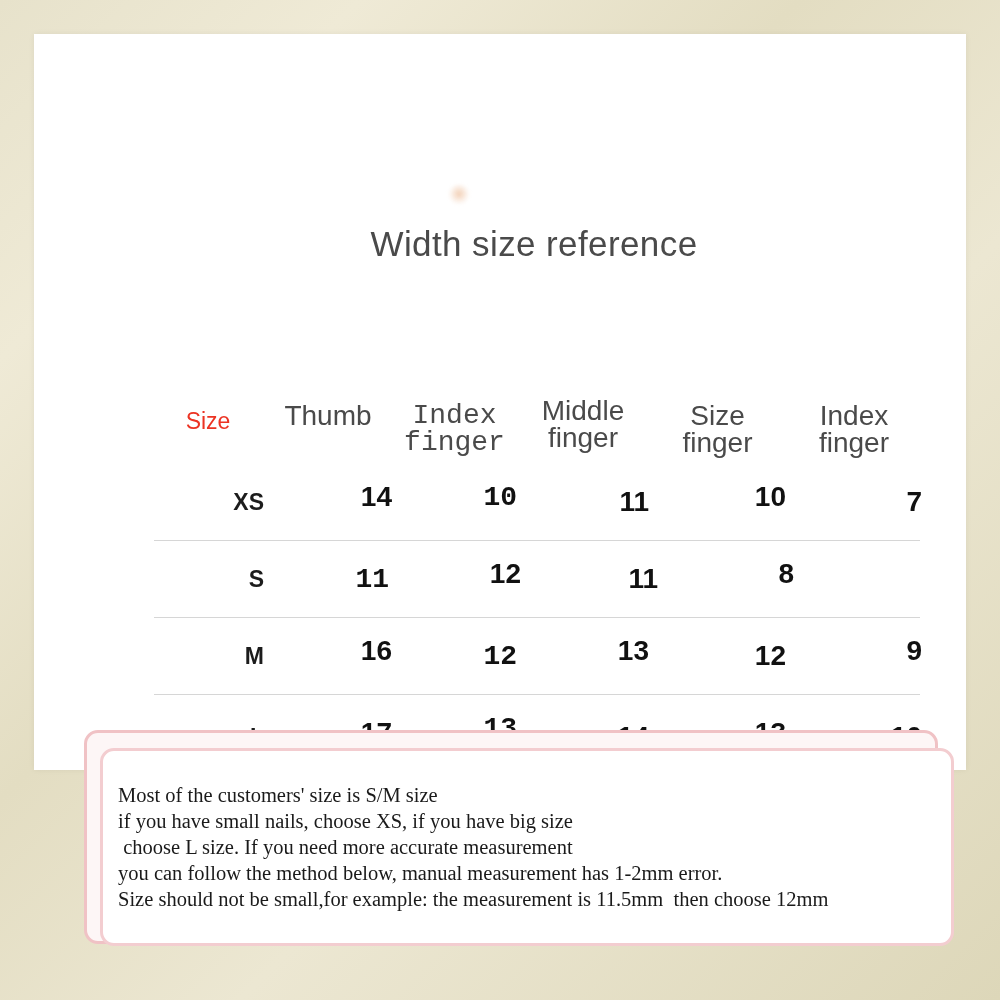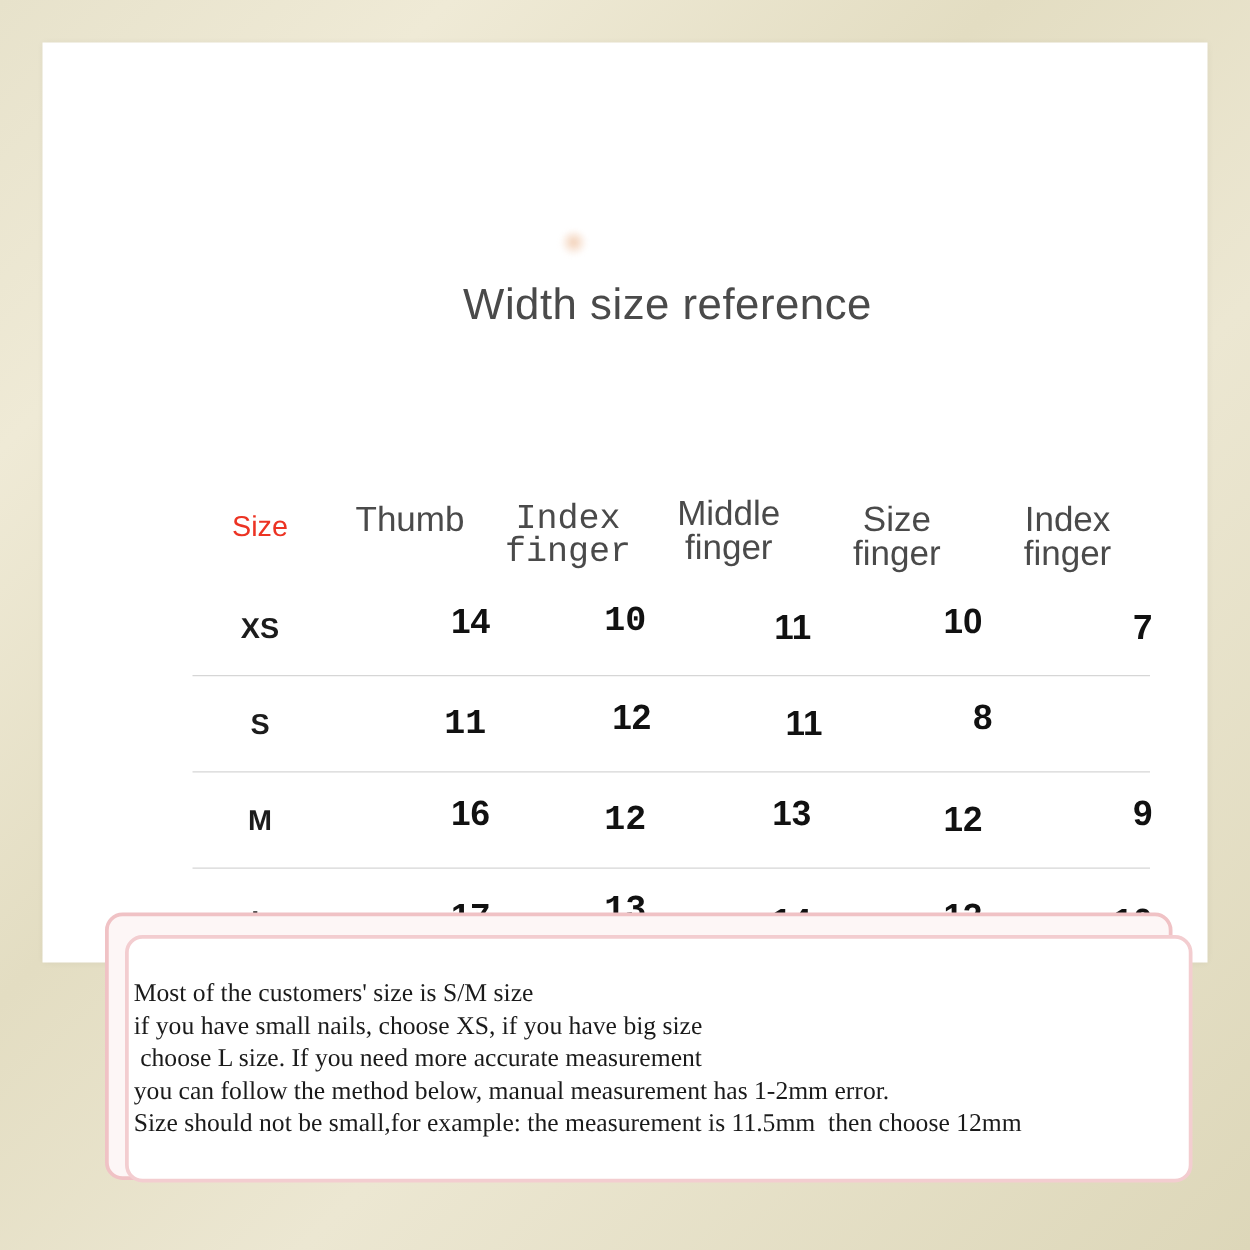--- a/index.html
+++ b/index.html
@@ -94,20 +94,21 @@
   }
   .sep {
     height: 1px;
     background: #d6d6d6;
     margin: 0 2px;
   }
   .dlabel {
     font-size: 23px;
     font-weight: 700;
     color: #1c1c1c;
+    text-align: right;
   }
   .dval {
     font-size: 28px;
     font-weight: 700;
     color: #111111;
     text-align: right;
   }
   
   .v-up   { position: relative; top: -5px; }
   .v-dn   { position: relative; top: 4px; }
@@ -128,21 +129,21 @@
     left: 100px;
     top: 748px;
     width: 848px;
     height: 192px;
     border: 3px solid #f3cdd0;
     border-radius: 14px;
     background: #ffffff;
   }
   .note-text {
     position: absolute;
-    left: 107px;
+    left: 118px;
     top: 782px;
     width: 830px;
     font-family: "Liberation Serif", serif;
     font-size: 20.5px;
     line-height: 26px;
     color: #1a1a1a;
   }
   .note-text div { white-space: pre; }
 </style>
 </head>

